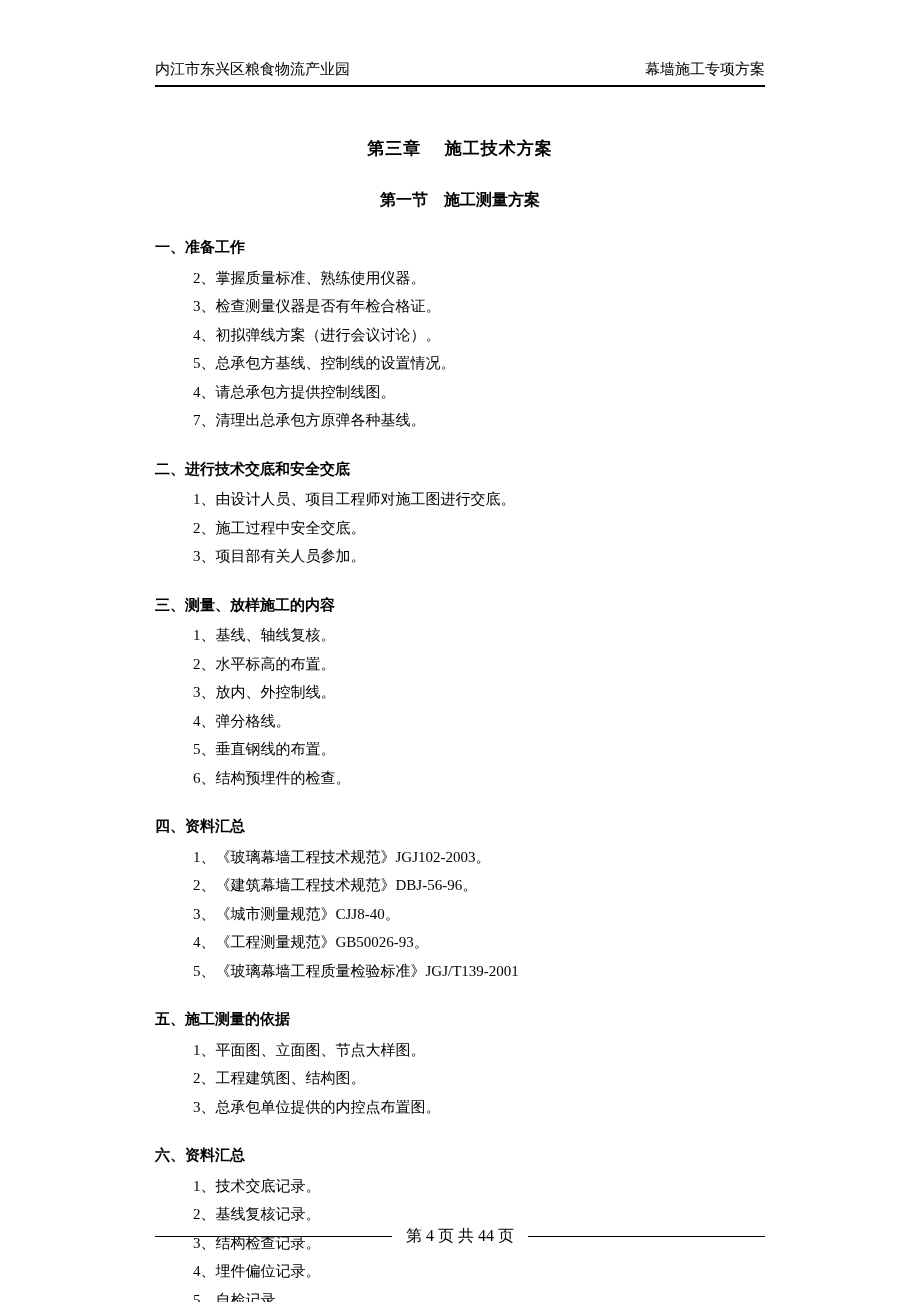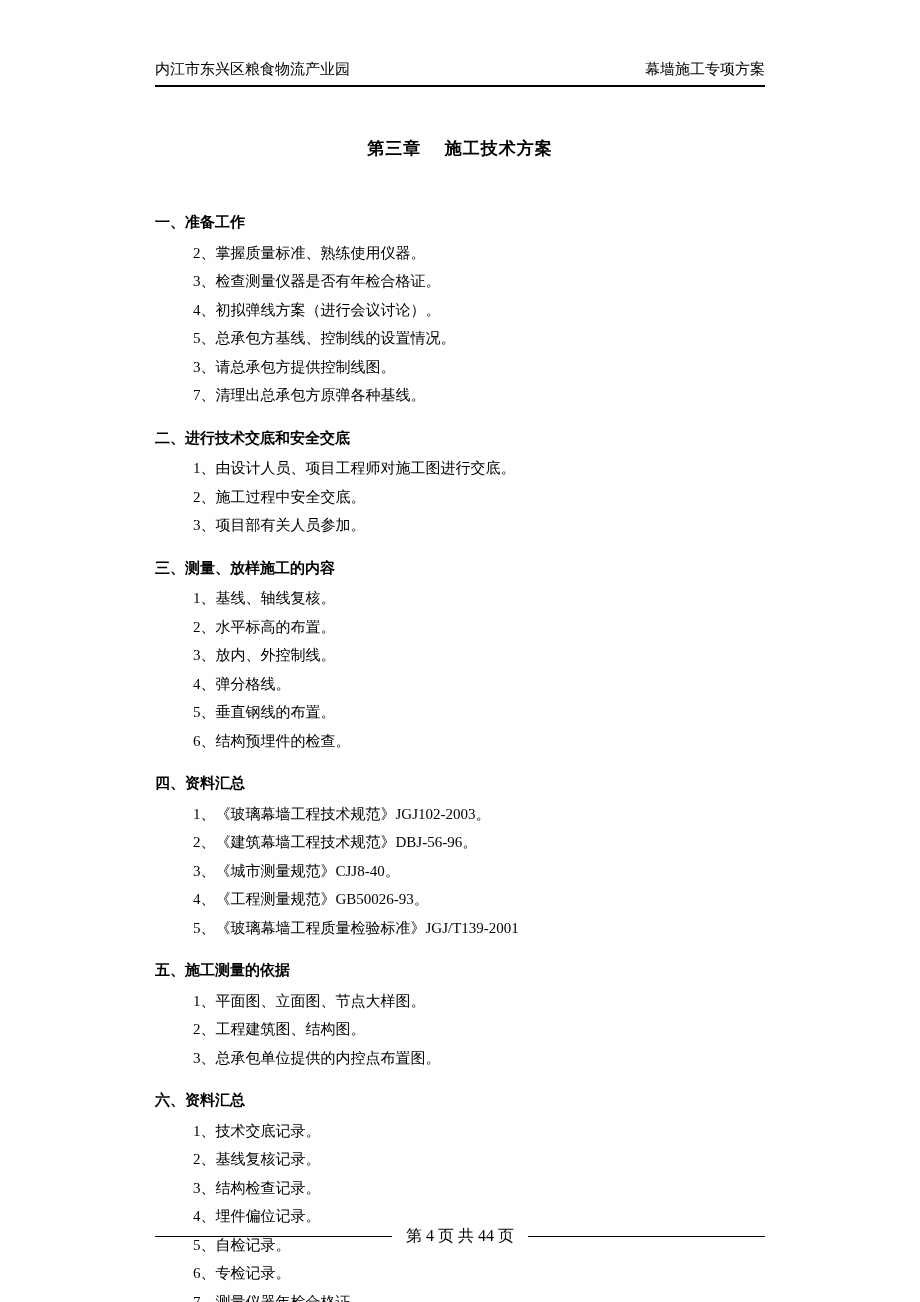--- a/index.html
+++ b/index.html
@@ -23,35 +23,35 @@
     }
     .header-rule {
       border: none;
       border-top: 2px solid #000;
       margin-bottom: 50px;
     }
     .chapter-title {
       text-align: center;
       font-size: 17px;
       font-weight: bold;
-      margin-bottom: 48px;
+      margin-bottom: 30px;
       font-family: "SimHei", "黑体", sans-serif;
       letter-spacing: 1px;
     }
     .section-title {
       text-align: center;
       font-size: 16px;
       font-weight: bold;
       margin-bottom: 22px;
       font-family: "SimHei", "黑体", sans-serif;
     }
     .h1 {
       font-size: 15px;
       font-weight: bold;
-      margin-top: 14px;
+      margin-top: 20px;
       margin-bottom: 2px;
       line-height: 1.9;
       font-family: "SimHei", "黑体", sans-serif;
     }
     .line {
       font-size: 15px;
       line-height: 1.9;
       padding-left: 38px;
       font-family: "SimSun", "宋体", serif;
     }
@@ -80,27 +80,28 @@
 
 <div class="page">
 
   <div class="header">
     <span>内江市东兴区粮食物流产业园</span>
     <span>幕墙施工专项方案</span>
   </div>
   <hr class="header-rule">
 
   <div class="chapter-title">第三章　 施工技术方案</div>
+  <div class="section-title">第一节　施工测量方案</div>
 
   <div class="h1">一、准备工作</div>
   <div class="line">2、掌握质量标准、熟练使用仪器。</div>
   <div class="line">3、检查测量仪器是否有年检合格证。</div>
   <div class="line">4、初拟弹线方案（进行会议讨论）。</div>
   <div class="line">5、总承包方基线、控制线的设置情况。</div>
-  <div class="line">3、请总承包方提供控制线图。</div>
+  <div class="line">4、请总承包方提供控制线图。</div>
   <div class="line">7、清理出总承包方原弹各种基线。</div>
 
   <div class="h1">二、进行技术交底和安全交底</div>
   <div class="line">1、由设计人员、项目工程师对施工图进行交底。</div>
   <div class="line">2、施工过程中安全交底。</div>
   <div class="line">3、项目部有关人员参加。</div>
 
   <div class="h1">三、测量、放样施工的内容</div>
   <div class="line">1、基线、轴线复核。</div>
   <div class="line">2、水平标高的布置。</div>

